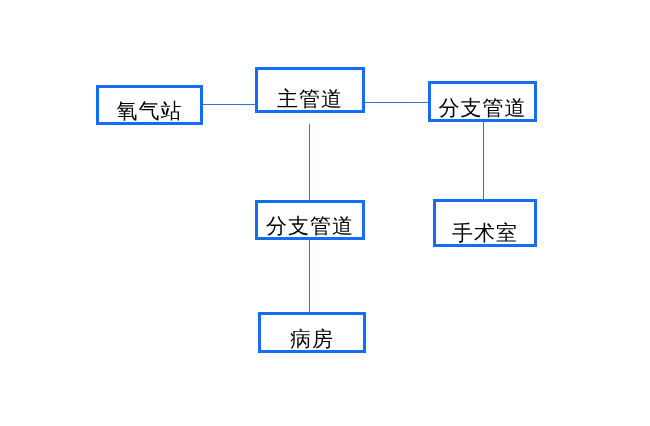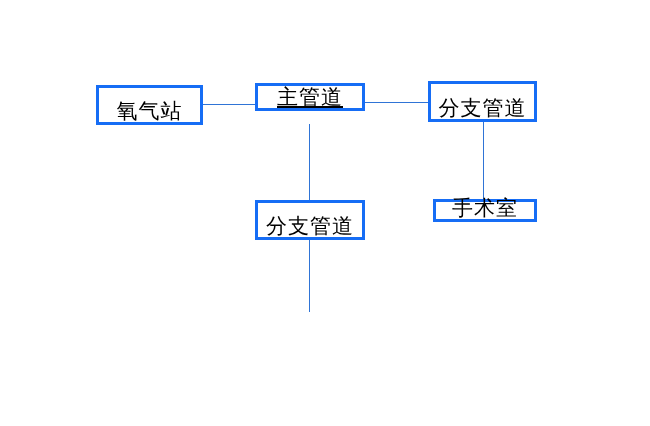--- a/index.html
+++ b/index.html
@@ -36,24 +36,24 @@
     white-space: nowrap;
     z-index: 2;
   }
   .connector {
     position: absolute;
     background: #2f74d6;
     z-index: 1;
   }
   
   #n-oxygen    { left: 96px;  top: 85px;  width: 107px; height: 40px; }
-  #n-main      { left: 255px; top: 83px;  width: 110px; height: 28px; text-decoration: underline; }
+  #n-main      { left: 255px; top: 67px;  width: 110px; height: 46px; }
   #n-branch-r  { left: 428px; top: 81px;  width: 109px; height: 41px; }
   #n-branch-m  { left: 255px; top: 200px; width: 110px; height: 40px; }
-  #n-oproom    { left: 433px; top: 199px; width: 104px; height: 23px; }
+  #n-oproom    { left: 433px; top: 199px; width: 104px; height: 48px; }
   #n-ward      { left: 258px; top: 312px; width: 108px; height: 41px; }
   
   #c-oxygen-main   { left: 203px; top: 104px; width: 52px; height: 1px; }
   #c-main-branchr  { left: 365px; top: 102px; width: 63px; height: 1px; }
   #c-main-branchm  { left: 309px; top: 124px; width: 1px;  height: 76px; }
   #c-branchr-oproom{ left: 483px; top: 122px; width: 1px;  height: 77px; }
   #c-branchm-ward  { left: 309px; top: 240px; width: 1px;  height: 72px; }
 </style>
 </head>
 <body>
@@ -79,14 +79,17 @@
   </div>
 
   <div class="node" id="n-branch-m">
     <span>分支管道</span>
   </div>
 
   <div class="node" id="n-oproom">
     <span>手术室</span>
   </div>
 
+  <div class="node" id="n-ward">
+    <span>病房</span>
+  </div>
 
 </div>
 
 </body></html>

